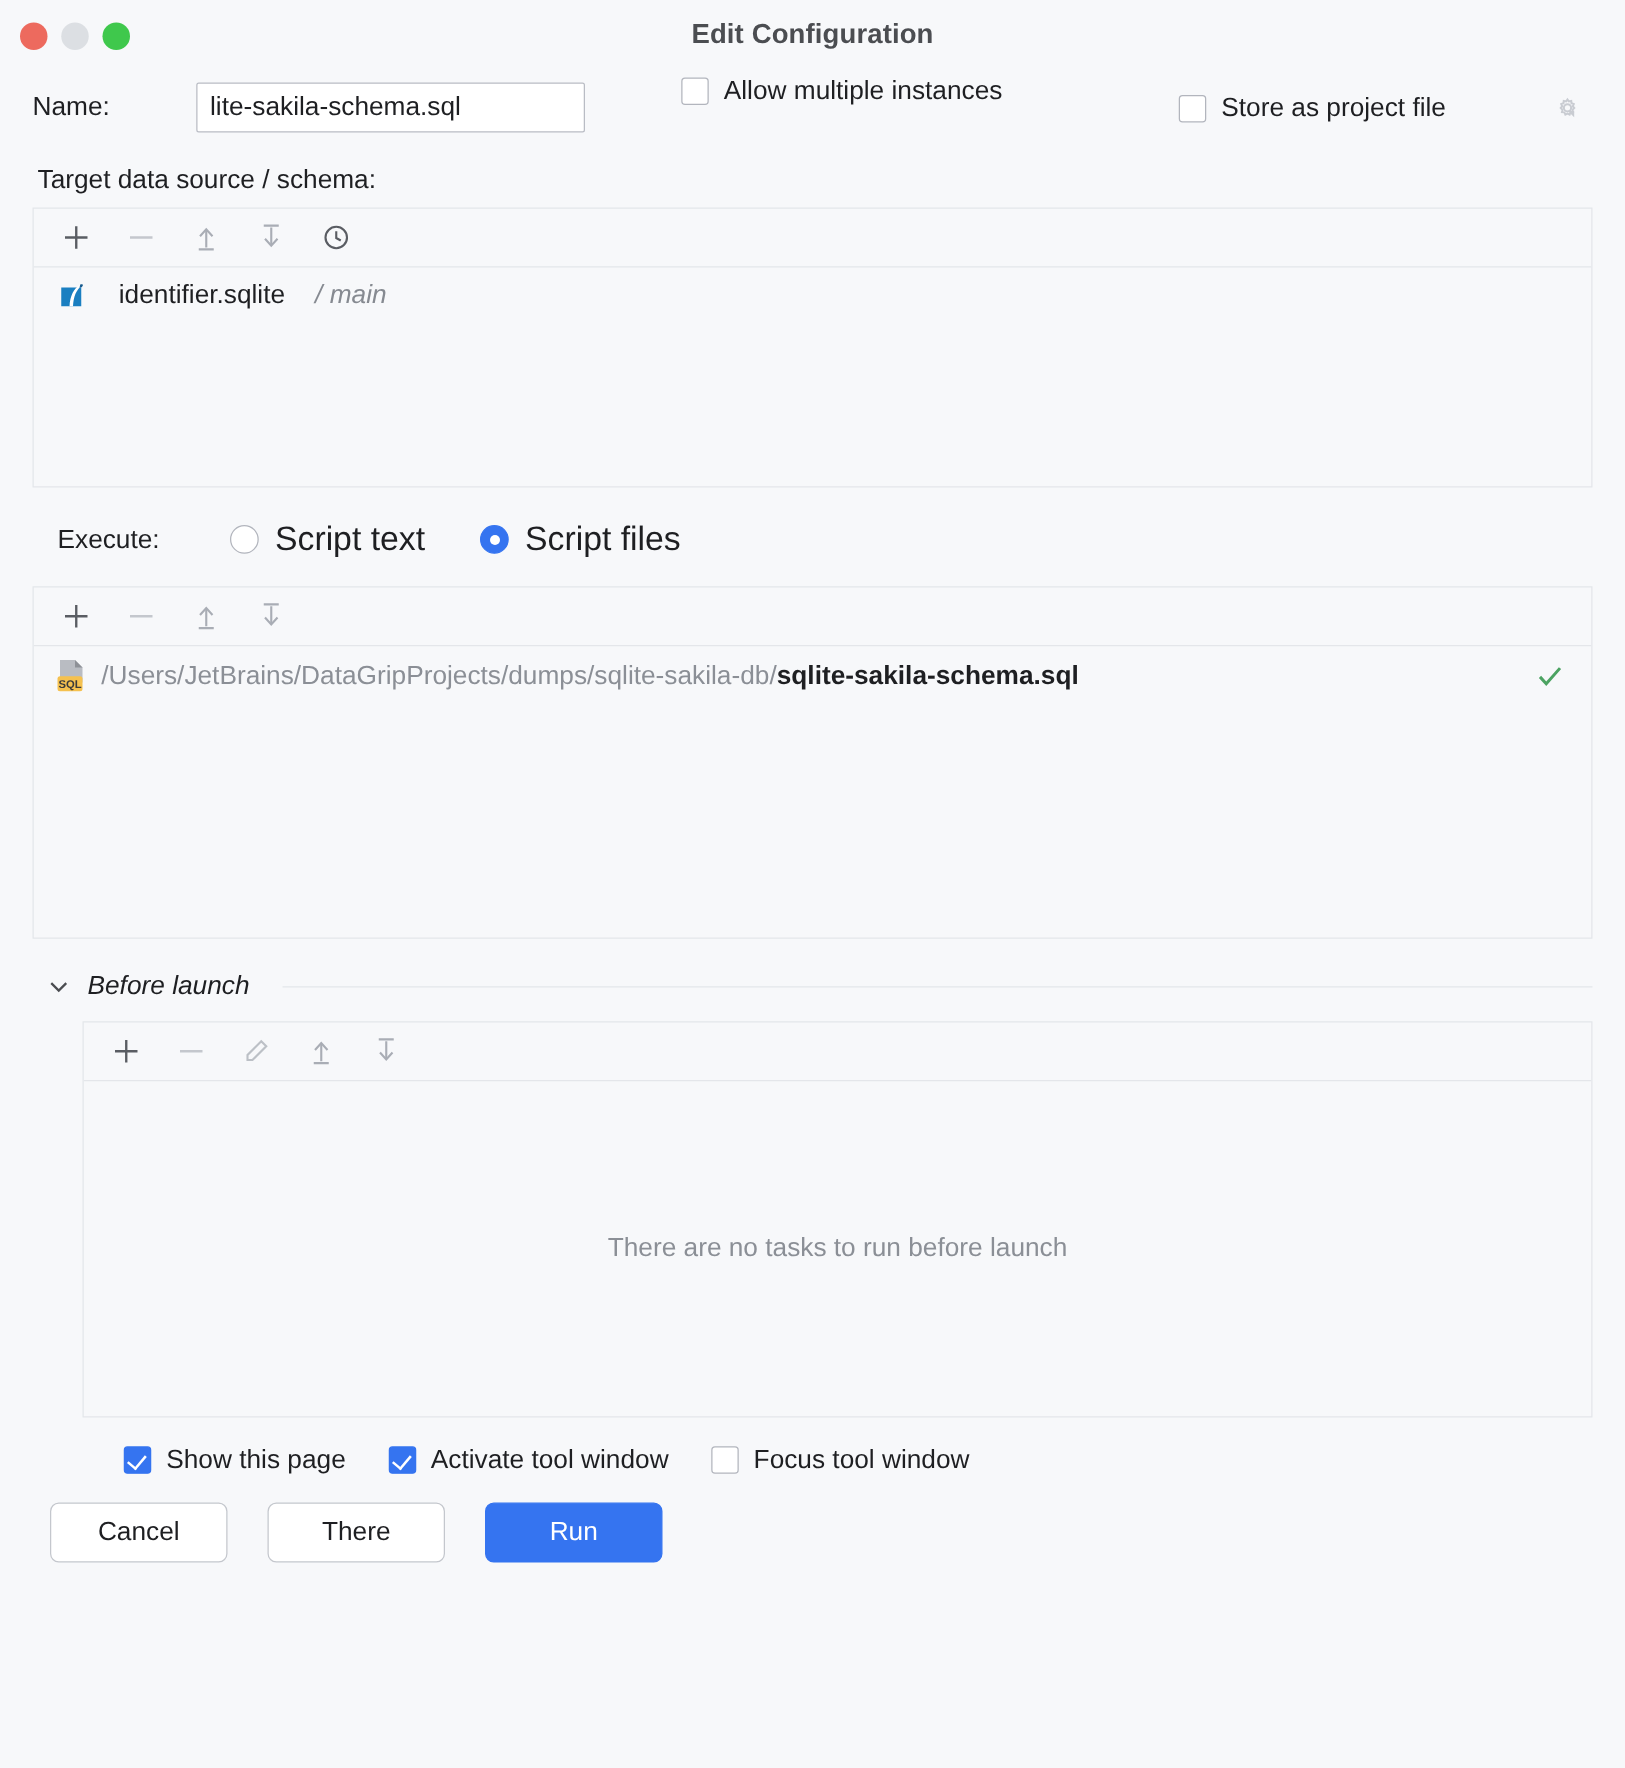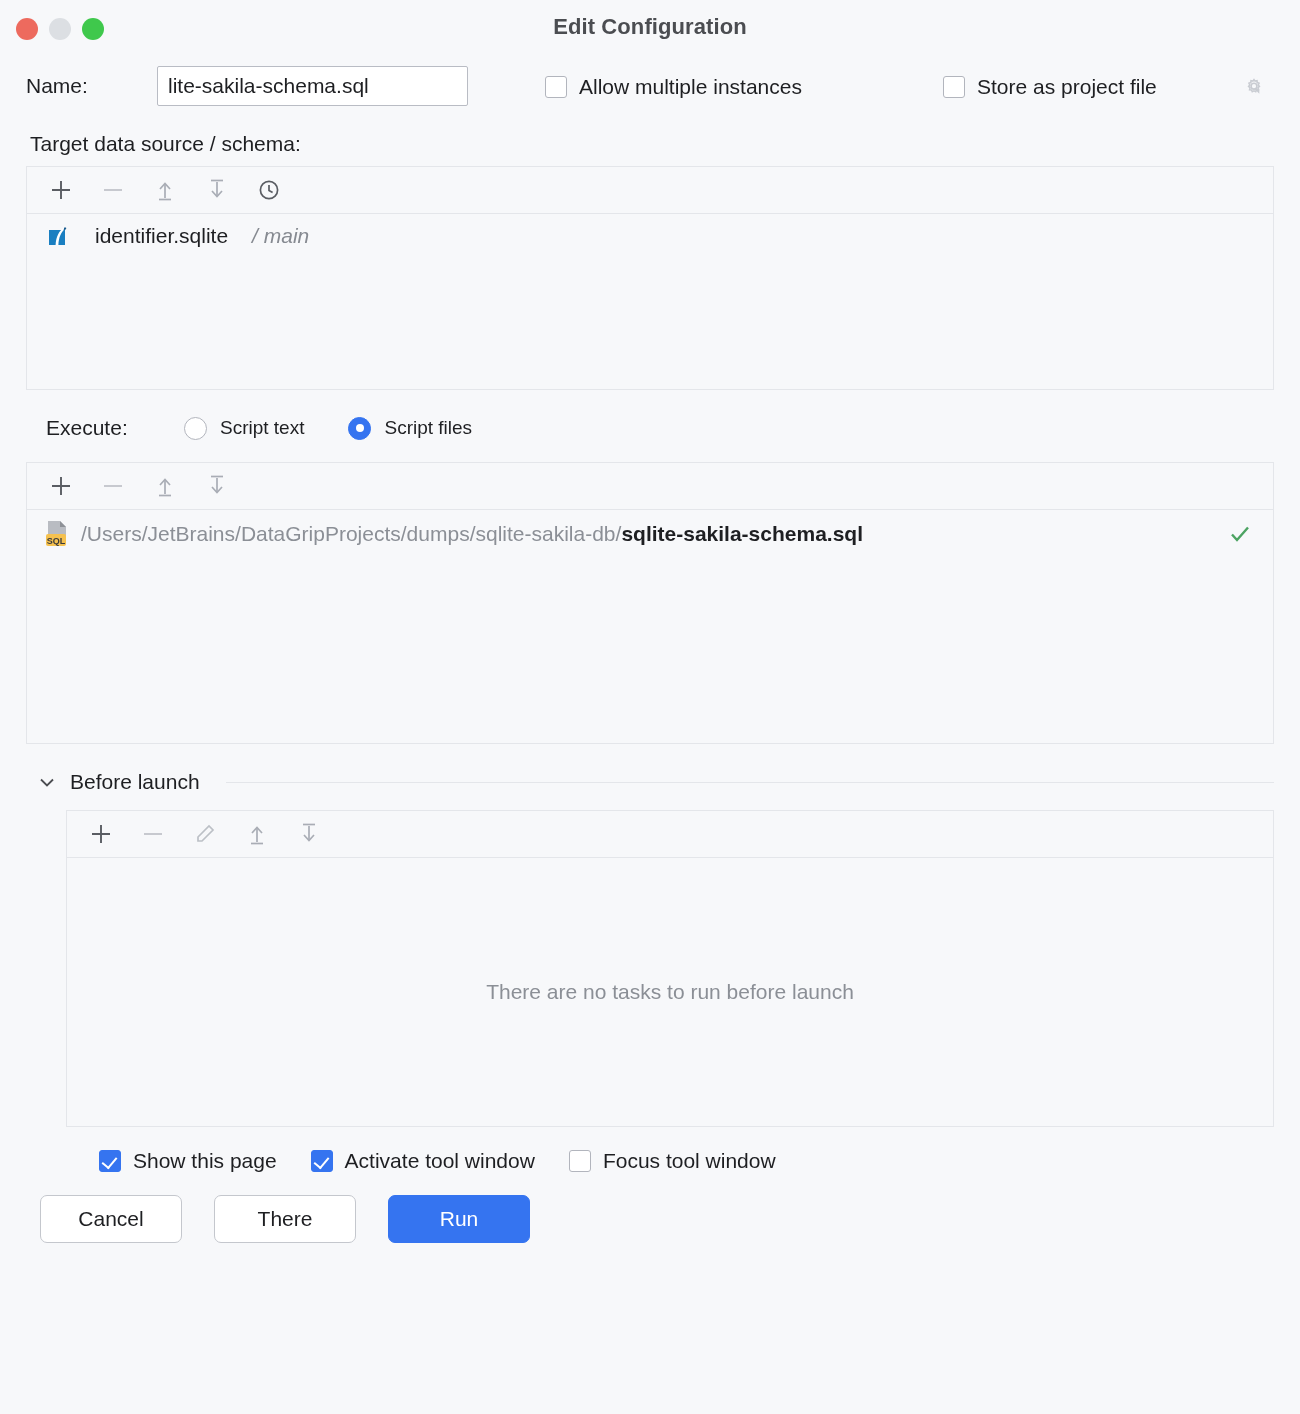--- a/index.html
+++ b/index.html
@@ -80,21 +80,21 @@
     content: "";
     position: absolute;
     left: 5px; top: 3px;
     width: 7px; height: 12px;
     border: solid #fff;
     border-width: 0 2.6px 2.6px 0;
     transform: rotate(40deg);
   }
   .cb-text { font-size: 21px; }
 
-  .allow-cb { position: absolute; left: 545px; top: 17px; }
+  .allow-cb { position: absolute; left: 545px; top: 3px; }
   .store-cb { position: absolute; left: 943px; top: 17px; }
   .gear {
     position: absolute;
     left: 1242px; top: 18px;
     width: 24px; height: 24px;
   }
 
   
   .section-label {
     padding: 18px 26px 10px 30px;
@@ -169,28 +169,29 @@
   }
   .rb.selected::after {
     content: "";
     position: absolute;
     left: 50%; top: 50%;
     width: 8px; height: 8px;
     margin: -4px 0 0 -4px;
     border-radius: 50%;
     background: #fff;
   }
-  .rb-text { font-size: 19px; }
+  .rb-text { font-size: 27px; }
 
   
   .before-launch-head {
     display: flex;
     align-items: center;
     gap: 12px;
     padding: 26px 26px 8px 36px;
+    font-style: italic;
   }
   .bl-title { font-size: 21px; }
   .bl-rule {
     flex: 1;
     height: 1px;
     background: #e4e6ea;
     margin-left: 14px;
   }
   .bl-panel {
     margin: 8px 26px 0 66px;

